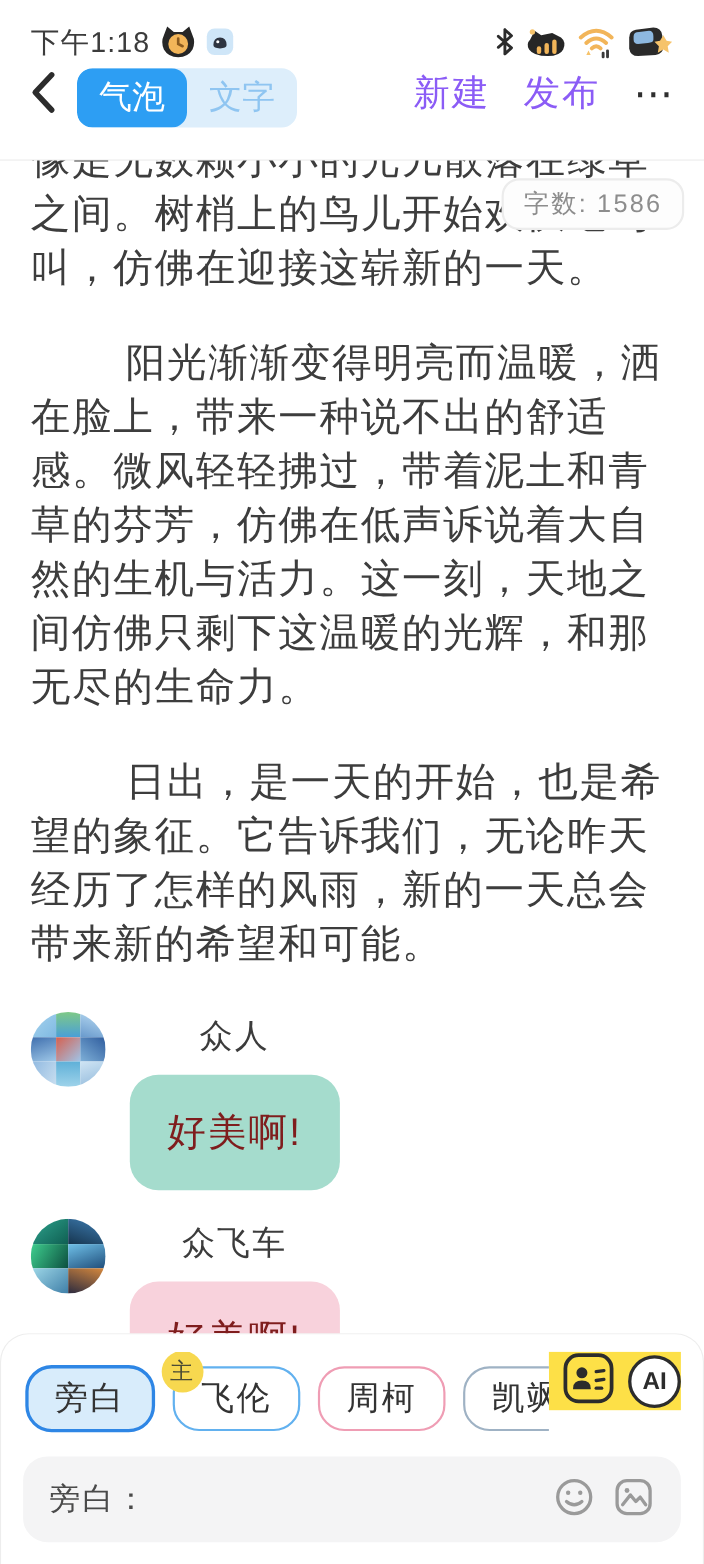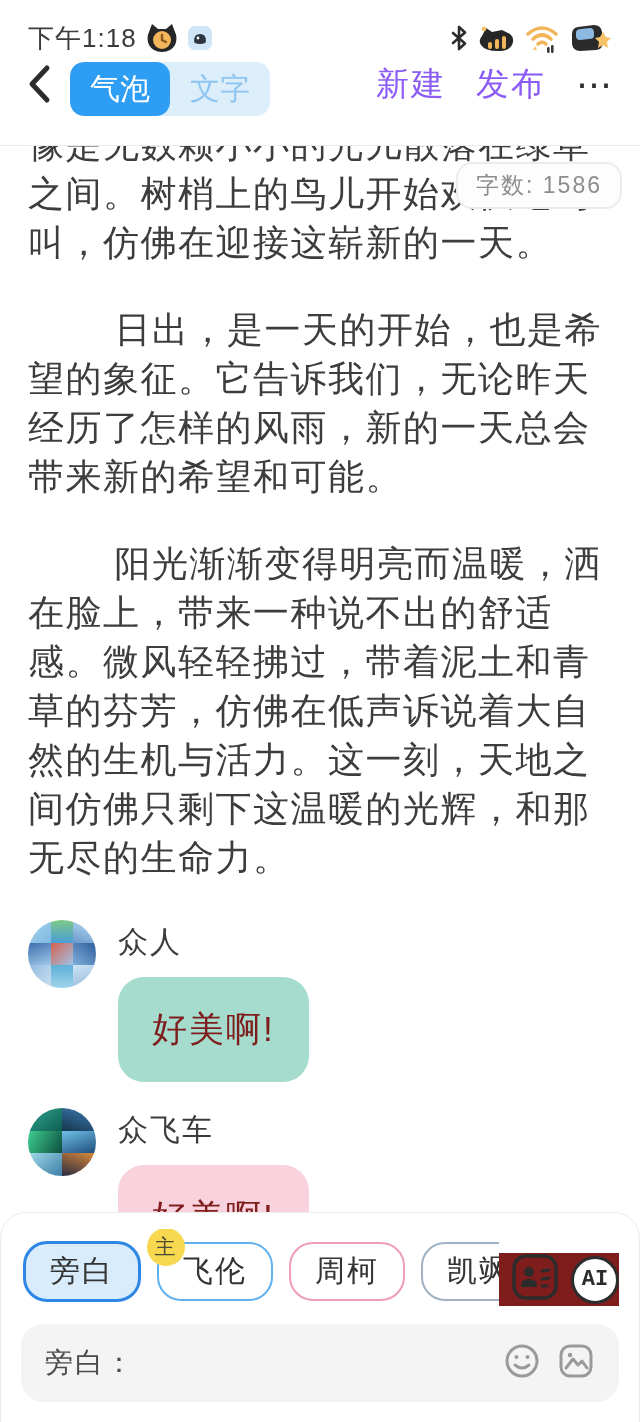--- a/index.html
+++ b/index.html
@@ -47,36 +47,36 @@
   .avatar-1 i:nth-child(8){background:linear-gradient(180deg,#5fb0d8,#9ed3ea);}
   .avatar-1 i:nth-child(9){background:linear-gradient(160deg,#cfe4f4,#8fb8da);}
   .avatar-2 { grid-template-columns:repeat(2,1fr); grid-template-rows:repeat(3,1fr); }
   .avatar-2 i:nth-child(1){background:linear-gradient(140deg,#2fa58f,#0f5f52);}
   .avatar-2 i:nth-child(2){background:linear-gradient(200deg,#3f7fb5,#16354f);}
   .avatar-2 i:nth-child(3){background:linear-gradient(120deg,#3fcf8f,#0c4f3f);}
   .avatar-2 i:nth-child(4){background:linear-gradient(160deg,#6fc0e8,#1f4d7a);}
   .avatar-2 i:nth-child(5){background:linear-gradient(140deg,#9fd8e8,#3f7fa8);}
   .avatar-2 i:nth-child(6){background:linear-gradient(200deg,#d98a3d,#2a2a3f);}
   .msg-body { margin-left:22px; }
-  .msg-name { font-size:30px; color:#3c3c3c; letter-spacing:2px; margin-top:2px; }
+  .msg-name { font-size:30px; color:#3c3c3c; letter-spacing:2px; margin-top:2px;text-align:center; }
   .bubble { margin-top:14px; display:inline-block; border-radius:26px; padding:29px 34px; font-size:35px; color:#7f1d1d; letter-spacing:2px; }
   .bubble-teal { background:#a5dccd; }
   .bubble-pink { background:#f8d2dc; }
 
   
   .composer-panel { flex:none; background:#fff; border:1px solid #ededed; border-bottom:none; border-radius:26px 26px 0 0; padding:16px 20px 20px 20px; }
-  .chips-row { display:flex; align-items:flex-end;font-family:Liberation Mono, monospace; }
+  .chips-row { display:flex; align-items:flex-start; }
   .chips-scroll { flex:1; display:flex; align-items:center; gap:16px; overflow:hidden; padding:12px 0 4px 2px; }
   .chip { position:relative; flex:none; border-radius:24px; padding:7px 24px; font-size:30px; color:#333; letter-spacing:2px; background:#fff; }
   .chip-0 { border:3px solid #2e86e5; background:#d8ecfb; }
   .chip-1 { border:2px solid #62b1ef; }
   .chip-2 { border:2px solid #ef9db4; }
   .chip-3 { border:2px solid #9fb2c4; }
   .chip-badge { position:absolute; top:-16px; left:-12px; width:38px; height:38px; border-radius:50%; background:#f7d84f; color:#4c4c35; font-size:21px; display:flex; align-items:center; justify-content:center; }
-  .row-icons { flex:none; display:flex; align-items:center; gap:12px; background:#7f1d1d; padding-left:12px; }
+  .row-icons { flex:none; display:flex; align-items:center; gap:12px; background:#fde047; padding-left:12px; }
   .ai-btn { width:48px; height:48px; border-radius:50%; border:3px solid #2c2c2c; display:flex; align-items:center; justify-content:center; font-size:22px; font-weight:bold; color:#2c2c2c; background:#fff; }
   .input-bar { margin-top:18px; background:#f4f4f5; border-radius:22px; height:78px; display:flex; align-items:center; padding:0 24px; }
   .input-text { font-size:28px; color:#4a4a4a; letter-spacing:2px; }
   .input-icons { margin-left:auto; display:flex; align-items:center; gap:16px; }
 </style>
 </head>
 <body>
 
 <div class="screen">
 
@@ -147,22 +147,22 @@
       <span class="nav-action">新建</span>
       <span class="nav-action">发布</span>
       <span class="nav-more">⋯</span>
     </div>
   </div>
 
   <div class="content">
     <div class="wc-badge">字数: 1586</div>
     <div class="doc">
       <p class="para no-indent">像是无数颗小小的光儿散落在绿草之间。树梢上的鸟儿开始欢快地鸣叫，仿佛在迎接这崭新的一天。</p>
+      <p class="para">阳光渐渐变得明亮而温暖，洒在脸上，带来一种说不出的舒适感。微风轻轻拂过，带着泥土和青草的芬芳，仿佛在低声诉说着大自然的生机与活力。这一刻，天地之间仿佛只剩下这温暖的光辉，和那无尽的生命力。</p>
       <p class="para">日出，是一天的开始，也是希望的象征。它告诉我们，无论昨天经历了怎样的风雨，新的一天总会带来新的希望和可能。</p>
-      <p class="para">阳光渐渐变得明亮而温暖，洒在脸上，带来一种说不出的舒适感。微风轻轻拂过，带着泥土和青草的芬芳，仿佛在低声诉说着大自然的生机与活力。这一刻，天地之间仿佛只剩下这温暖的光辉，和那无尽的生命力。</p>
     </div>
 
     <div class="messages">
       <div class="message">
         <div class="avatar avatar-1">
           <i></i>
             <i></i>
             <i></i>
             <i></i>
             <i></i>

